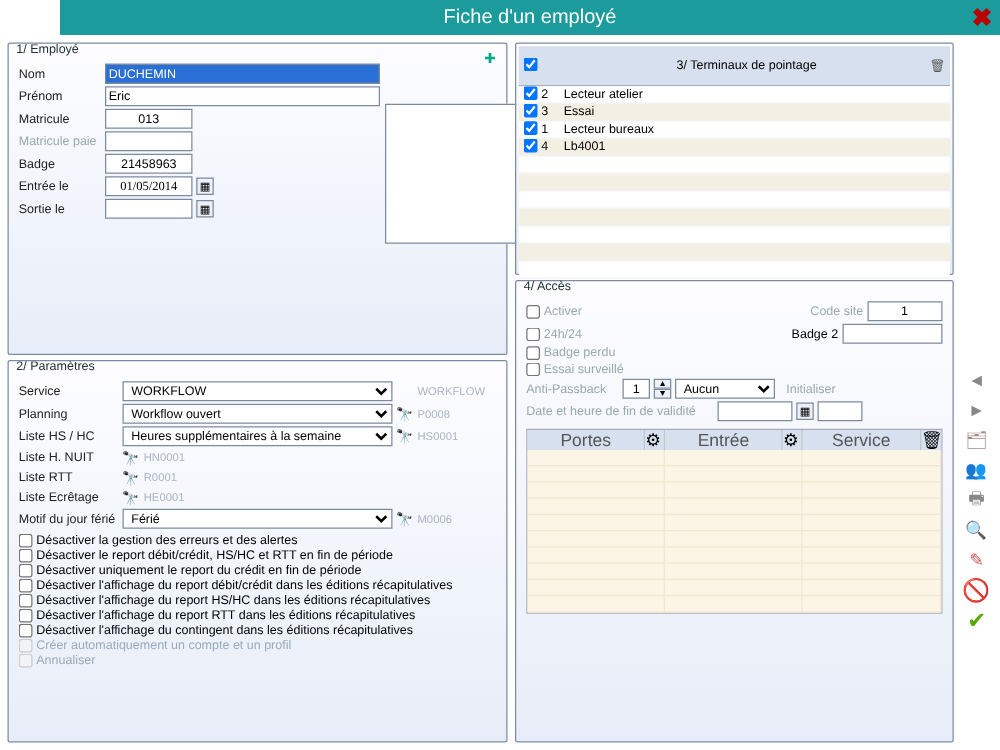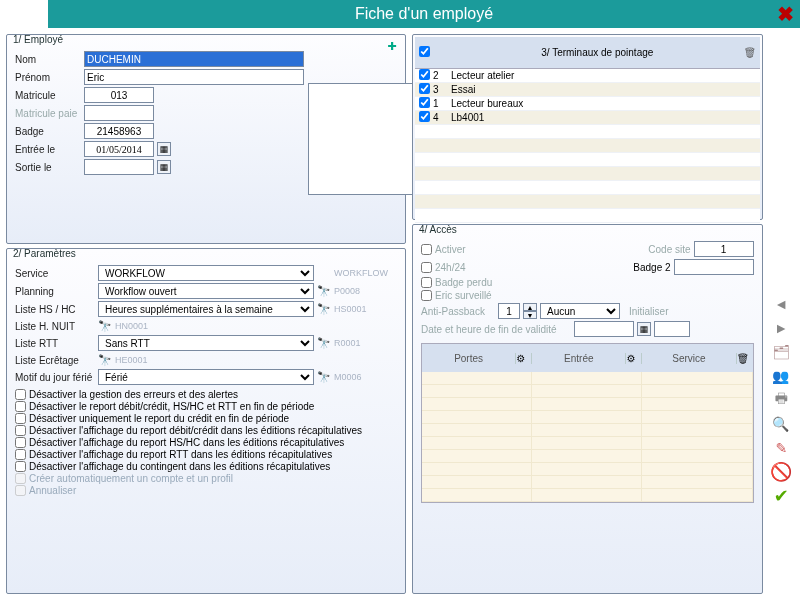--- a/index.html
+++ b/index.html
@@ -33,42 +33,42 @@
   .term-head .th-num{width:18px;}
   .term-head .th-name{flex:1;text-align:center;}
   .term-head .th-del{width:16px;color:#555;cursor:pointer;}
   .term-body { height:156px; background:#fff; overflow:hidden; }
   .term-body .tr { display:flex; align-items:center; height:14px; border-bottom:1px solid #eef1f6; }
   .term-body .tr.alt { background:#f3f0e3; }
   .term-body .td-chk{width:18px;text-align:center;}
   .term-body .td-num{width:18px;}
   .term-body .td-name{flex:1;}
   .access .row .albl{ width:110px; color:#9aa; font-size:10px;}
-  .ptbl-head { display:flex; background:#d6e0ef; height:28px; align-items:center; font-size:10px;}
+  .ptbl-head { display:flex; background:#d6e0ef; height:16px; align-items:center; font-size:14px;}
   .ptbl-head .c{flex:1;text-align:center;color:#555;border-right:1px solid #bcc;}
   .ptbl-head .cx{width:16px;}
   .ptbl-body{ height:130px; background:#fbf5e5;}
   .ptbl-body .pr{display:flex; height:13px; border-bottom:1px solid #f0e8cf;}
   .ptbl-body .pc{flex:1;border-right:1px solid #f0e8cf;}
   .calbtn{width:14px;height:14px;border:1px solid #7a8aa0;background:#eef2f8;cursor:pointer;font-size:9px;display:inline-flex;align-items:center;justify-content:center;}
   .binoc{color:#556;}
 </style>
 </head>
 <body>
 
 <div class="titlebar">
   <span class="title">Fiche d'un employé</span>
   <span class="close-x">✖</span>
 </div>
 
 <div class="main">
 
   <div class="left-col">
 
-    <div class="panel" style="height:210px;">
+    <div class="panel" style="height:250px;">
       <span class="panel-title">1/ Employé</span>
       <span class="iconbtn add-ic" style="position:absolute;right:6px;top:4px;">✚</span>
       <div style="display:flex;">
         <div style="flex:0 0 176px;">
           <div class="row">
               <span class="lbl">Nom</span>
               <input class="txt wide1" style="background: rgb(42, 111, 214); color: rgb(255, 255, 255);" value="DUCHEMIN">
             </div>
           <div class="row">
               <span class="lbl">Prénom</span>
@@ -128,21 +128,20 @@
             <span class="iconbtn binoc">🔭</span>
             <span class="code">HS0001</span>
           </div>
           <div class="row">
             <span class="lbl" style="width:80px;">Liste H. NUIT</span>
             <span class="iconbtn binoc">🔭</span>
             <span class="code">HN0001</span>
           </div>
           <div class="row">
             <span class="lbl" style="width:80px;">Liste RTT</span>
-            <select class="sel full"><option>Sans RTT</option></select>
             <span class="iconbtn binoc">🔭</span>
             <span class="code">R0001</span>
           </div>
           <div class="row">
             <span class="lbl" style="width:80px;">Liste Ecrêtage</span>
             <span class="iconbtn binoc">🔭</span>
             <span class="code">HE0001</span>
           </div>
           <div class="row">
             <span class="lbl" style="width:80px;">Motif du jour férié</span>
@@ -247,21 +246,21 @@
         <span style="flex:1"></span>
           <span style="font-size:10px;">Badge 2</span>
           <input class="txt" style="width: 80px;" value="">
         </div>
       <div class="row">
           <input type="checkbox" style="">
           <span class="albl">Badge perdu</span>
         </div>
       <div class="row">
           <input type="checkbox" style="">
-          <span class="albl">Eric surveillé</span>
+          <span class="albl">Essai surveillé</span>
         </div>
       <div class="row">
           <span class="albl" style="width:74px;">Anti-Passback</span>
         <input class="txt center" style="width: 22px;" value="1">
         <span style="display:inline-flex;flex-direction:column;">
           <span class="calbtn" style="height:8px;font-size:7px;">▲</span>
           <span class="calbtn" style="height:8px;font-size:7px;">▼</span>
         </span>
         <select class="sel" style="width:80px;"><option>Aucun</option></select>
         <span class="albl" style="width:auto;margin-left:6px;">Initialiser</span>

